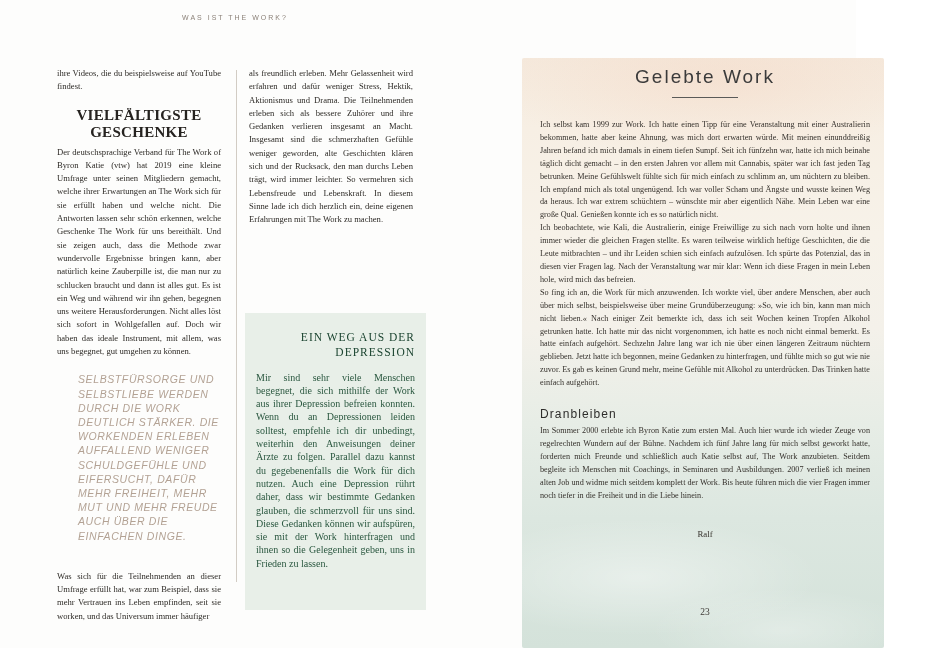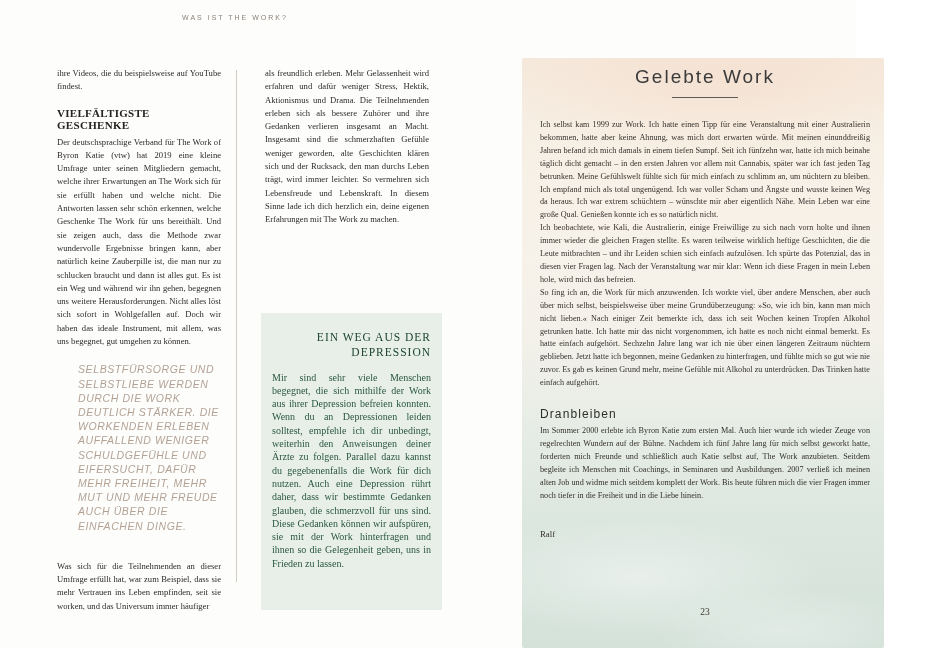--- a/index.html
+++ b/index.html
@@ -11,29 +11,29 @@
   
   .running-header { position:absolute; top:14px; left:30px; width:410px;
     text-align:center; font-family:"Liberation Sans", sans-serif;
     font-size:7px; letter-spacing:2px; color:var(--color-running-header,#8c8279); }
 
   
   .page-left { position:absolute; left:0; top:0; width:470px; height:648px; }
 
   .col { position:absolute; top:67px; width:164px; }
   .col-1 { left:57px; }
-  .col-2 { left:265px; }
+  .col-2 { left:249px; }
   .col-divider { position:absolute; left:236px; top:70px; width:1px; height:512px;
     background:#d2ccc4; }
 
   .body-text { margin:0; font-size:8.6px; line-height:13.3px; text-align:justify;
     color:var(--color-body-text,#2e2b27); hyphens:auto; -webkit-hyphens:auto; }
 
-  .col-heading { margin:13px 0 5px 0; font-size:11px; letter-spacing:0.3px;
-    font-weight:bold; color:#262320; font-family:"Liberation Serif", serif; }
+  .col-heading { margin:13px 0 5px 0; font-size:15px; letter-spacing:0.3px;
+    font-weight:bold; color:#262320; font-family:"Liberation Serif", serif;text-align:center; }
 
   .pull-quote { margin:14px 0 27px 21px; width:146px;
     font-family:"Liberation Sans", sans-serif; font-style:italic;
     font-size:10.5px; line-height:14.2px; letter-spacing:0.6px;
     color:var(--color-pull-quote,#b3a294); }
 
   .info-box { position:relative; margin:86px 0 0 -4px; width:181px; box-sizing:border-box;
     padding:17px 11px 40px 11px; background:var(--color-box-background,#e8efe8); }
   .box-heading { margin:0 0 10px 0; text-align:right; font-weight:normal;
     font-size:11.5px; line-height:15.5px; letter-spacing:1px;
@@ -68,21 +68,21 @@
   .title-rule { width:66px; height:1px; background:#5a5a58; margin:9px auto 0 auto; }
 
   .rbody { margin:0; font-size:8.2px; line-height:12.9px; text-align:justify;
     color:#35312c; hyphens:auto; -webkit-hyphens:auto; }
   .intro { margin-top:21px; }
 
   .sub-heading { margin:17px 0 4px 0; font-weight:normal;
     font-family:"Liberation Sans", sans-serif; font-size:12px; letter-spacing:1.1px;
     color:#2e2d2b; }
 
-  .signature { margin:27px 0 0 0; text-align:left; font-size:8.8px; color:#35312c; }
+  .signature { margin:27px 0 0 0; text-align:center; font-size:8.8px; color:#35312c; }
 
   .pn-right { left:70px; width:330px; text-align:center; }
 </style>
 </head>
 <body>
 
 <div class="spread">
 
   <div class="running-header">WAS IST THE WORK?</div>
 

